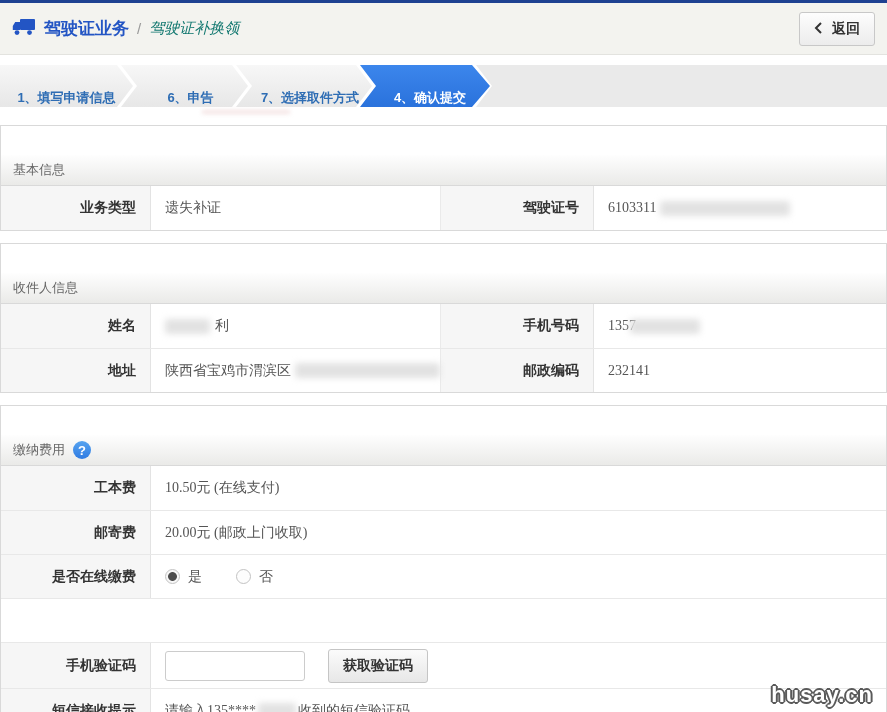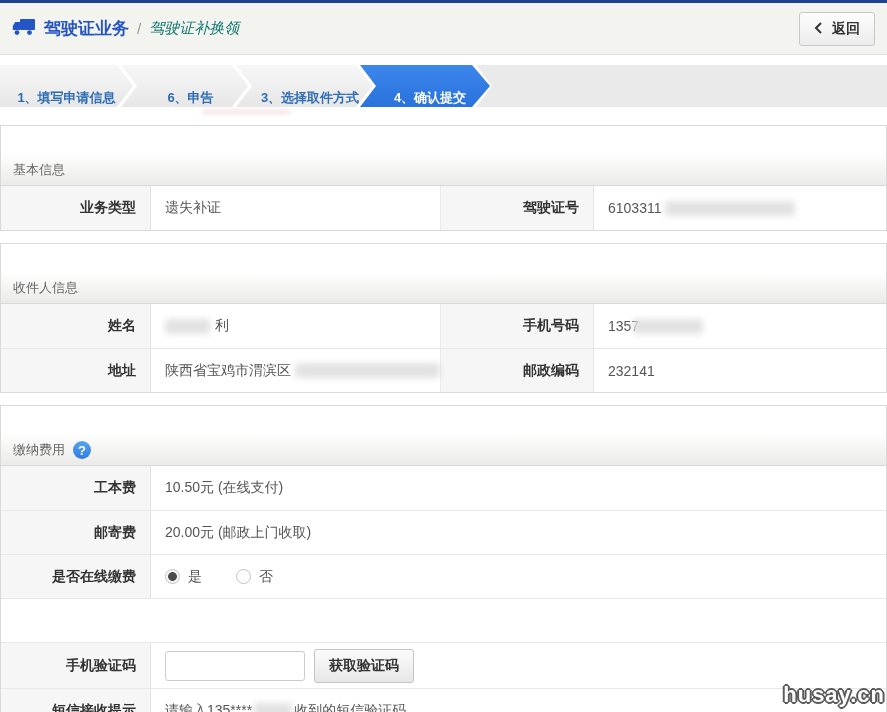--- a/index.html
+++ b/index.html
@@ -50,21 +50,21 @@
               display:flex; align-items:center; gap:8px;margin-top:29px; }
   .help { width:18px; height:18px; border-radius:50%; background:linear-gradient(#57a4f0,#2f7be2);
           color:#fff; font-size:13px; font-weight:bold; display:flex; align-items:center;
           justify-content:center; cursor:pointer; }
 
   .row { display:grid; background:#fff; }
   .row.two { grid-template-columns:150px 290px 153px 1fr; min-height:44px; }
   .row.one { grid-template-columns:150px 1fr; min-height:44px; }
   .row.tall { min-height:46px; }
   .row + .row { border-top:1px solid #e8e8e8; }
-  .cell { display:flex; align-items:center; font-size:14px; }
+  .cell { display:flex; align-items:center; font-size:14px;font-family:Liberation Serif, serif; }
   .cell.label { background:#f6f6f6; justify-content:flex-end; padding-right:14px;
                 font-weight:bold; color:#333; border-right:1px solid #e3e3e3; }
   .cell.value { padding-left:14px; color:#555; border-right:1px solid #eaeaea; }
   .cell.value.last { border-right:none; }
 
   
   .blur { display:inline-block; height:15px; background:#e2e2e2; border-radius:3px;
           filter:blur(3px); vertical-align:middle; }
   .ml4 { margin-left:4px; } .mlneg { margin-left:-6px; }
   .w130 { width:130px; } .w45 { width:45px; margin-right:5px; } .w70 { width:70px; }
@@ -73,34 +73,34 @@
   
   .radio-opt { display:flex; align-items:center; gap:8px; cursor:pointer; }
   .radio { width:15px; height:15px; border-radius:50%; border:1px solid #c3c3c3;
            background:#fdfdfd; display:inline-block; flex:none; }
   .radio.checked { background:radial-gradient(circle,#4c4c4c 4px,#f7f7f7 4.8px); }
   .opt-gap { margin-left:34px; }
 
   
   .captcha-input { width:140px; height:30px; border:1px solid #ccc; border-radius:3px;
                    padding:0 8px; font-size:14px; font-family:inherit; }
-  .captcha-btn { margin-left:9px; padding:7px 14px; background:linear-gradient(#fbfbfb,#e7e7e7);
+  .captcha-btn { margin-left:23px; padding:7px 14px; background:linear-gradient(#fbfbfb,#e7e7e7);
                  border:1px solid #c5c5c5; border-radius:3px; font-size:14px; color:#333;
                  cursor:pointer; font-family:inherit; font-weight:bold; }
 
   .sms-tip { color:#c9a26b; }
 
   
   .footer { margin-top:8px; height:48px; background:#f2f2ee; display:flex; align-items:center;
             justify-content:flex-end; gap:12px; padding-right:12px; }
   .btn-blue { min-width:58px; height:30px; background:#3379e0; border:1px solid #2b6bc9;
               border-radius:13px; color:#fff; font-size:14px; font-weight:bold; cursor:pointer;
               font-family:inherit; padding:0 12px; }
 
-  .watermark { position:absolute; right:2px; bottom:4px; font-size:22px; font-weight:bold;
+  .watermark { position:absolute; right:14px; bottom:4px; font-size:22px; font-weight:bold;
                color:#fff; letter-spacing:1px; z-index:10; pointer-events:none;
                text-shadow:-2px 0 0 #5a5a5a, 2px 0 0 #5a5a5a, 0 -2px 0 #5a5a5a, 0 2px 0 #5a5a5a,
                            -1px -1px 0 #5a5a5a, 1px 1px 0 #5a5a5a, -1px 1px 0 #5a5a5a, 1px -1px 0 #5a5a5a; }
 </style>
 </head>
 <body>
 
 <div class="page">
 
   <div class="topline"></div>
@@ -131,21 +131,21 @@
 
   <div class="steps">
     <div class="steps-tail"></div>
     <div class="step s1">
       <span>1、填写申请信息</span>
     </div>
     <div class="step s2">
       <span>6、申告</span>
     </div>
     <div class="step s3">
-      <span>3、选择取件方式</span>
+      <span>7、选择取件方式</span>
     </div>
     <div class="step s4">
       <span>4、确认提交</span>
     </div>
   </div>
 
   <div class="smudge"></div>
 
   <section class="panel first">
     <div class="panel-hd">

